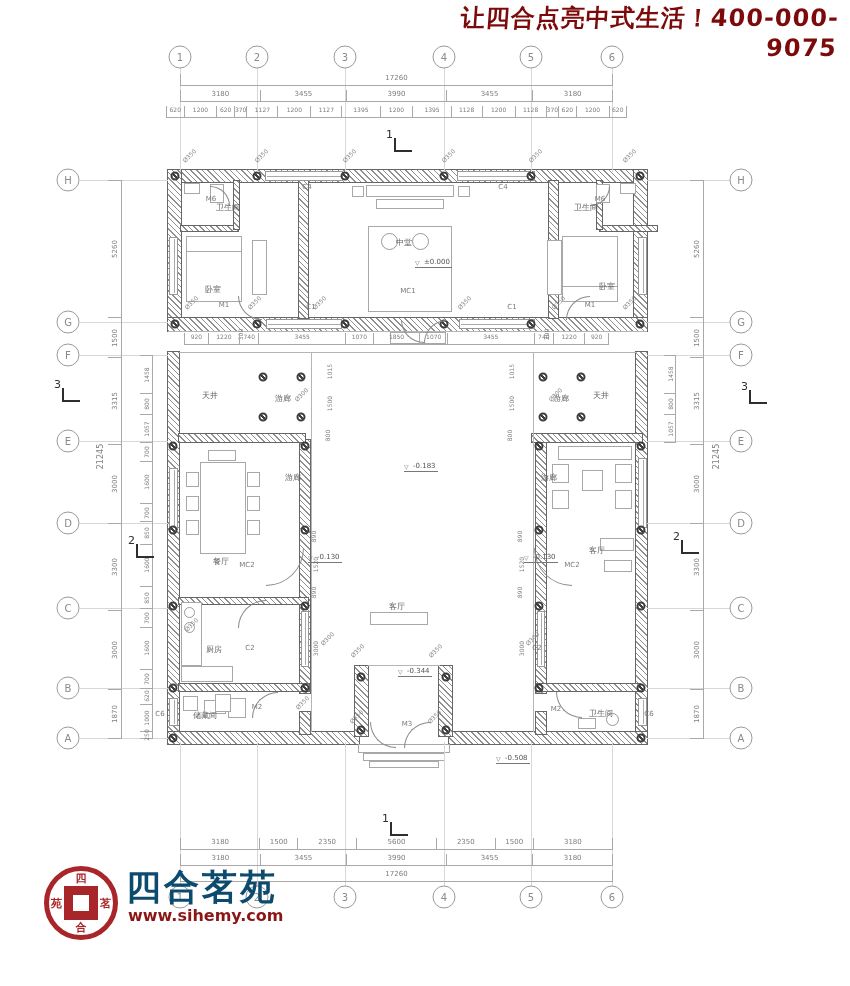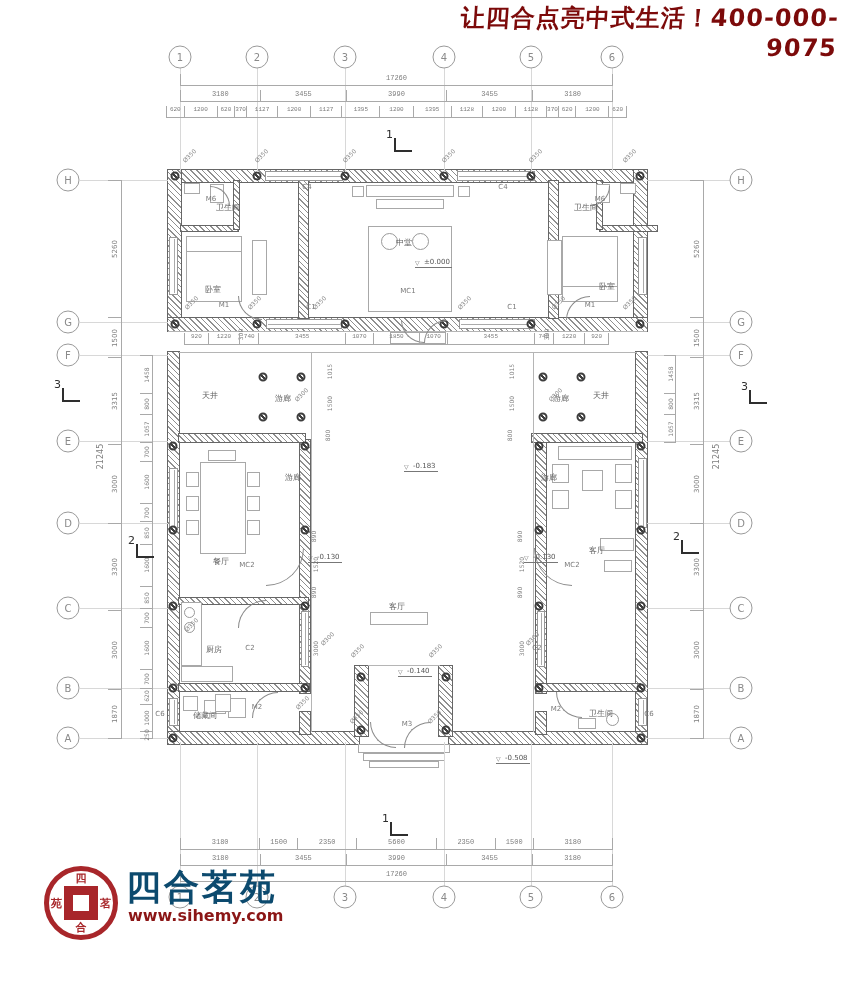--- a/index.html
+++ b/index.html
@@ -21,21 +21,21 @@
     color:#8a8a8a;font-size:10px;display:flex;align-items:center;justify-content:center;transform:translate(-50%,-50%);z-index:3;}
   .rlabel{position:absolute;font-size:8px;color:#5f5f5f;white-space:nowrap;transform:translate(-50%,-50%);z-index:2;}
   .clabel{position:absolute;font-size:7px;color:#787878;white-space:nowrap;transform:translate(-50%,-50%);z-index:2;}
   .level{position:absolute;font-size:7px;color:#555;border-bottom:1px solid #777;padding:0 2px 1px 9px;white-space:nowrap;z-index:2;}
   .level:before{content:'▽';position:absolute;left:0;top:1px;font-size:6px;color:#777;}
   .phi{position:absolute;font-size:6px;color:#8a8a8a;transform:rotate(-45deg);white-space:nowrap;z-index:2;}
   .sect{position:absolute;z-index:2;color:#2e2e2e;font-size:11px;}
   .sectline{position:absolute;width:16px;height:12px;border-left:2px solid #2e2e2e;border-bottom:2px solid #2e2e2e;z-index:2;}
   
   .hchain{position:absolute;display:flex;border-bottom:1px solid #a9a9a9;border-left:1px solid #a9a9a9;
-    font-size:7px;color:#7d7d7d;z-index:1;font-family:Liberation Mono, monospace;}
+    font-size:7px;color:#7d7d7d;z-index:1;}
   .hchain span{flex:1;text-align:center;border-right:1px solid #a9a9a9;white-space:nowrap;overflow:visible;}
   .hchain.small{font-size:6px;}
   .vchain{position:absolute;display:flex;flex-direction:column;border-right:1px solid #a9a9a9;border-top:1px solid #a9a9a9;z-index:1;}
   .vchain span{flex:1;border-bottom:1px solid #a9a9a9;position:relative;min-height:0;}
   .vchain span i{position:absolute;top:50%;left:50%;transform:translate(-50%,-50%) rotate(-90deg);
     font-style:normal;font-size:7px;color:#7d7d7d;white-space:nowrap;}
   .vchain.small span i{font-size:6px;}
   .vtot{position:absolute;font-size:8px;color:#7d7d7d;transform:rotate(-90deg);white-space:nowrap;z-index:1;}
   
   #slogan{position:absolute;left:400px;top:2px;width:438px;text-align:right;font-size:24px;font-weight:bold;
@@ -239,21 +239,21 @@
       <div class="clabel" style="left: 537px; top: 648px;">C2</div>
       <div class="clabel" style="left: 257px; top: 707px;">M2</div>
       <div class="clabel" style="left: 556px; top: 709px;">M2</div>
       <div class="clabel" style="left: 407px; top: 724px;">M3</div>
       <div class="clabel" style="left: 160px; top: 714px;">C6</div>
       <div class="clabel" style="left: 649px; top: 714px;">C6</div>
       <div class="level" style="left: 415px; top: 258px;">±0.000</div>
       <div class="level" style="left: 404px; top: 462px;">-0.183</div>
       <div class="level" style="left: 308px; top: 553px;">-0.130</div>
       <div class="level" style="left: 524px; top: 553px;">-0.130</div>
-      <div class="level" style="left: 398px; top: 667px;">-0.140</div>
+      <div class="level" style="left: 398px; top: 667px;">-0.344</div>
       <div class="level" style="left: 496px; top: 754px;">-0.508</div>
       <div class="phi" style="left: 181px; top: 152px;">Ø350</div>
       <div class="phi" style="left: 253px; top: 152px;">Ø350</div>
       <div class="phi" style="left: 341px; top: 152px;">Ø350</div>
       <div class="phi" style="left: 440px; top: 152px;">Ø350</div>
       <div class="phi" style="left: 527px; top: 152px;">Ø350</div>
       <div class="phi" style="left: 621px; top: 152px;">Ø350</div>
       <div class="phi" style="left: 183px; top: 299px;">Ø350</div>
       <div class="phi" style="left: 246px; top: 299px;">Ø350</div>
       <div class="phi" style="left: 311px; top: 299px;">Ø350</div>

